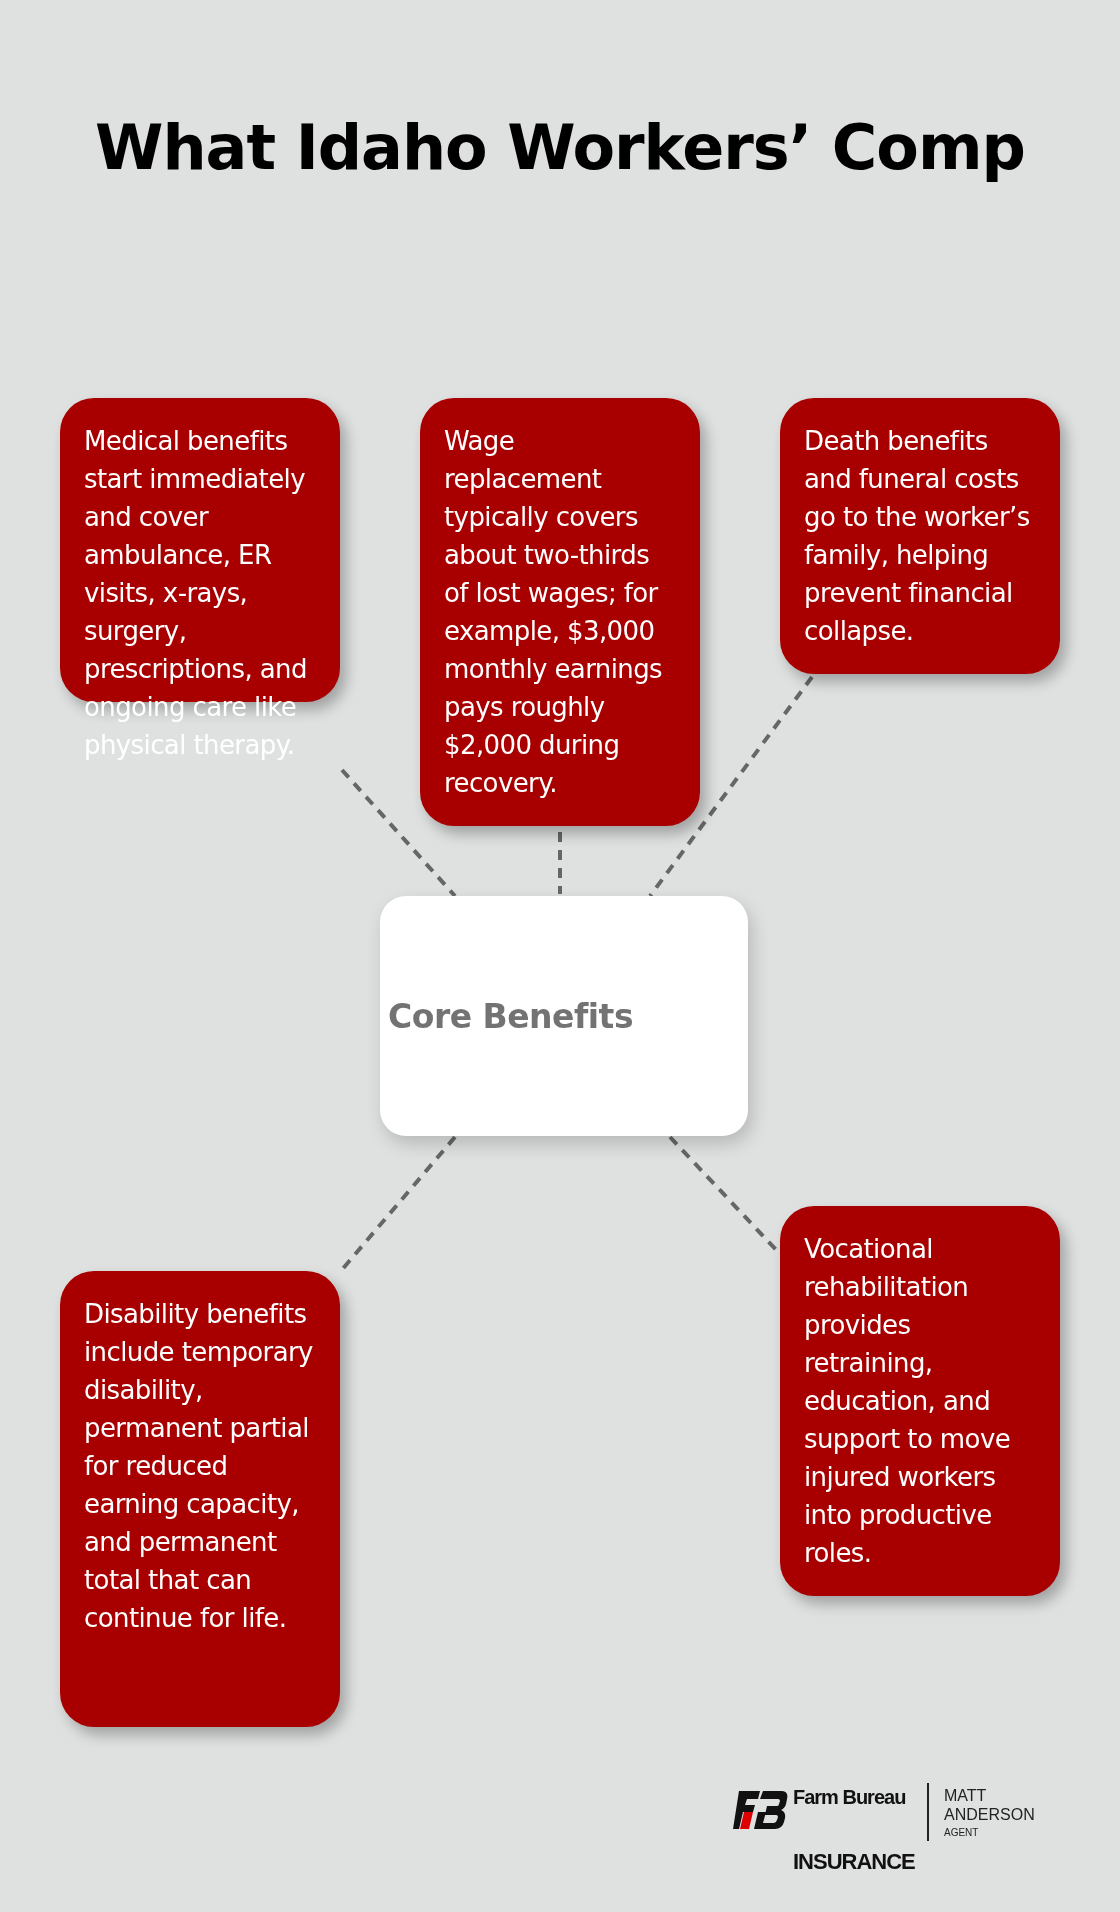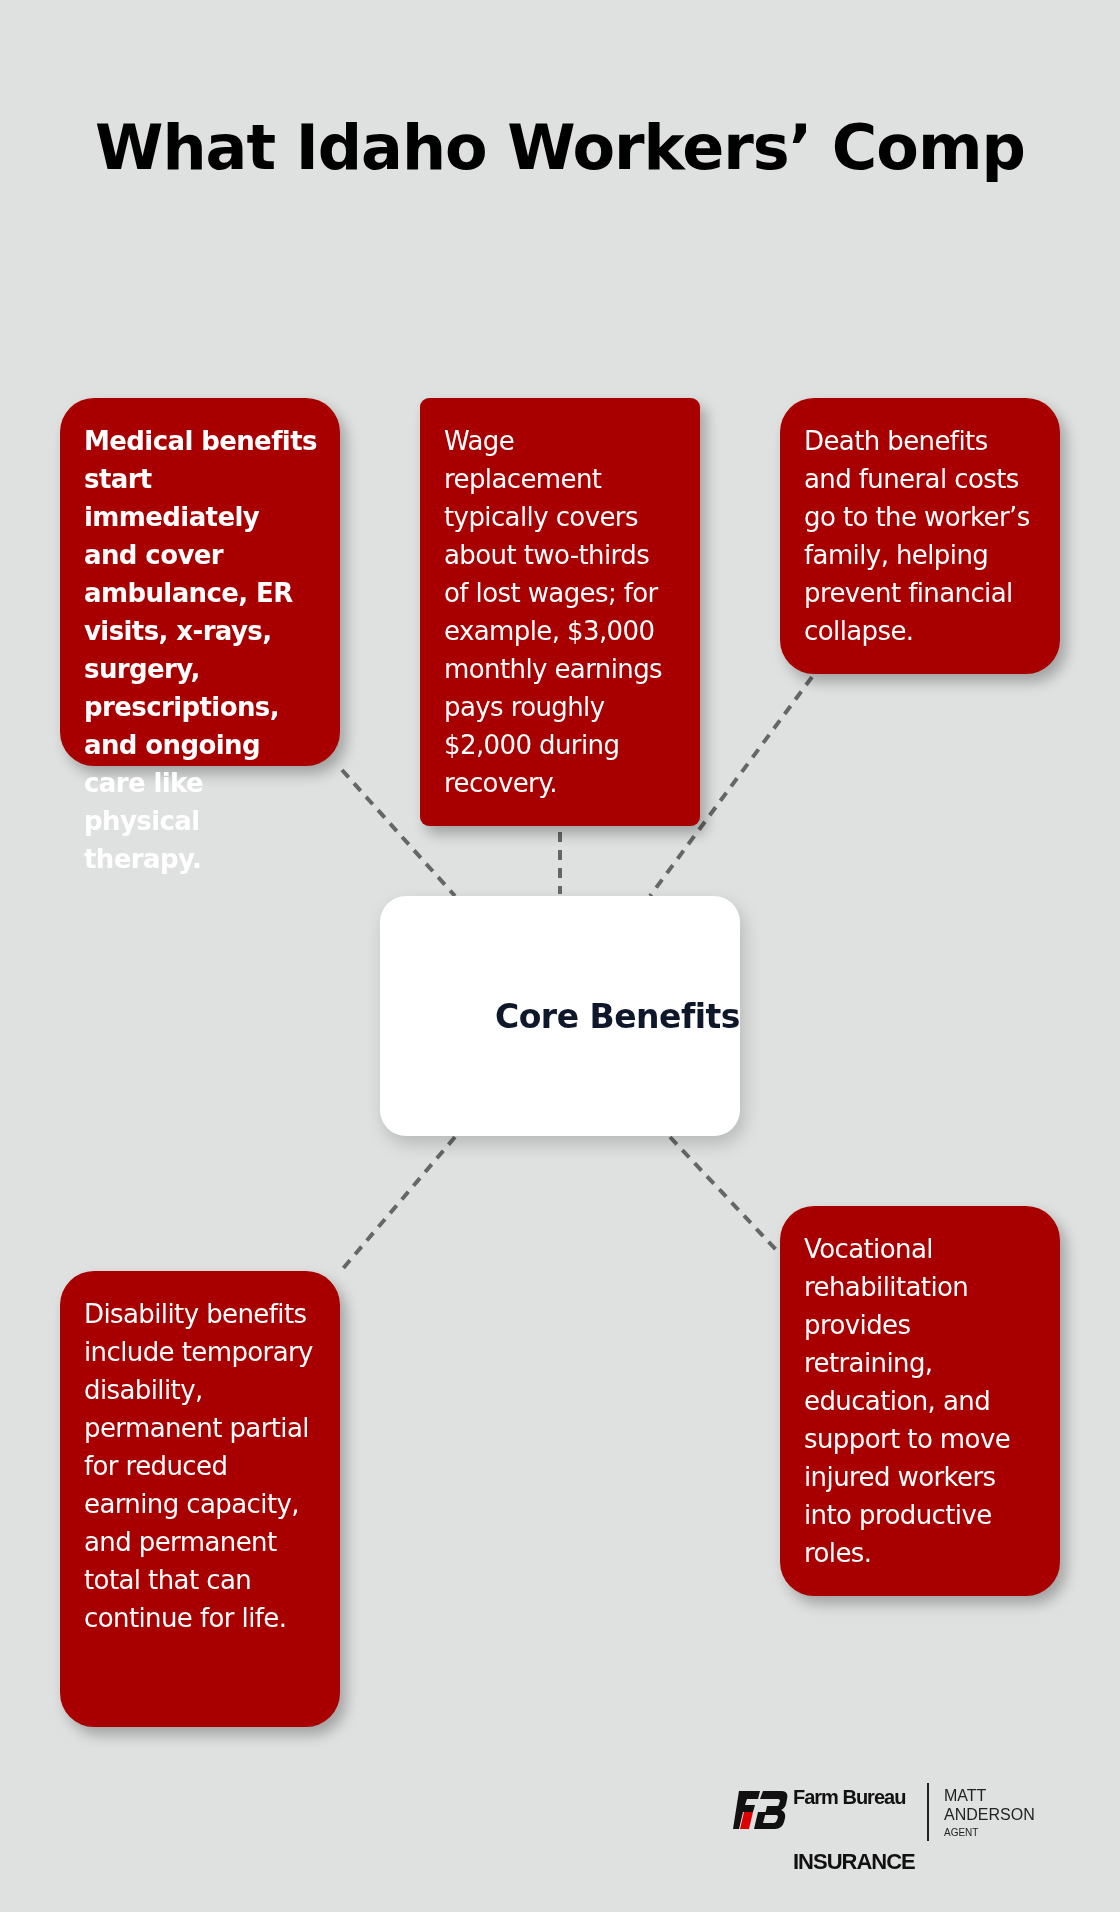--- a/index.html
+++ b/index.html
@@ -19,22 +19,22 @@
       position: absolute; width: 280px; box-sizing: border-box;
       background: #a80000; border-radius: 34px;
       padding: 24px 22px 20px 24px;
       color: #fff; font-size: 26px; line-height: 38px; letter-spacing: -0.6px;
       box-shadow: 6px 8px 14px rgba(0,0,0,0.28);
     }
     .core {
       position: absolute; left: 380px; top: 896px; width: 360px; height: 240px;
       background: #fff; border-radius: 26px;
       box-shadow: 4px 8px 18px rgba(0,0,0,0.18);
-      display: flex; align-items: center; justify-content: flex-end;
-      font-weight: bold; font-size: 33px; color: #0f172a; letter-spacing: -0.5px;
+      display: flex; align-items: center; justify-content: flex-start;
+      font-weight: bold; font-size: 33px; color: #737373; letter-spacing: -0.5px; padding-left: 8px;
     }
     .footer { position: absolute; left: 733px; top: 1783px; height: 58px; width: 320px; }
     .fb-mark { position: absolute; left: 0; top: 8px; }
     .fb-name { position: absolute; left: 60px; top: 4px; font-family: "Liberation Sans", sans-serif;
       font-weight: bold; color: #111; letter-spacing: -1px; }
     .fb-name .l1 { font-size: 20px; line-height: 20px; display: block; }
     .fb-name .l2 { font-size: 22px; line-height: 22px; display: block; margin-top: 44px; }
     .divider { position: absolute; left: 194px; top: 0; width: 2px; height: 58px; background: #222; }
     .agent { position: absolute; left: 211px; top: 3px; font-family: "Liberation Sans", sans-serif; color: #222; }
     .agent .n1, .agent .n2 { display: block; font-size: 16px; line-height: 19px; }
@@ -50,25 +50,25 @@
 <svg class="connectors" viewBox="0 0 1120 1912">
   <g stroke="#666" stroke-width="4" stroke-dasharray="10 8" fill="none">
     <line x1="342" y1="770" x2="455" y2="896"></line>
     <line x1="560" y1="832" x2="560" y2="894"></line>
     <line x1="812" y1="677" x2="650" y2="896"></line>
     <line x1="455" y1="1137" x2="340" y2="1272"></line>
     <line x1="670" y1="1137" x2="780" y2="1254"></line>
   </g>
 </svg>
 
-<div class="card" style="left:60px; top:398px; height:368px;font-weight:bold;">
+<div class="card" style="left:60px; top:398px; height:304px;">
   <span>Medical benefits start immediately and cover ambulance, ER visits, x-rays, surgery, prescriptions, and ongoing care like physical therapy.</span>
 </div>
 
-<div class="card" style="left:420px; top:398px; height:428px;border-radius:9px;">
+<div class="card" style="left:420px; top:398px; height:428px;">
   <span>Wage replacement typically covers about two-thirds of lost wages; for example, $3,000 monthly earnings pays roughly $2,000 during recovery.</span>
 </div>
 
 <div class="card" style="left:780px; top:398px; height:276px;">
   <span>Death benefits and funeral costs go to the worker’s family, helping prevent financial collapse.</span>
 </div>
 
 <div class="core">
   <span>Core Benefits</span>
 </div>

